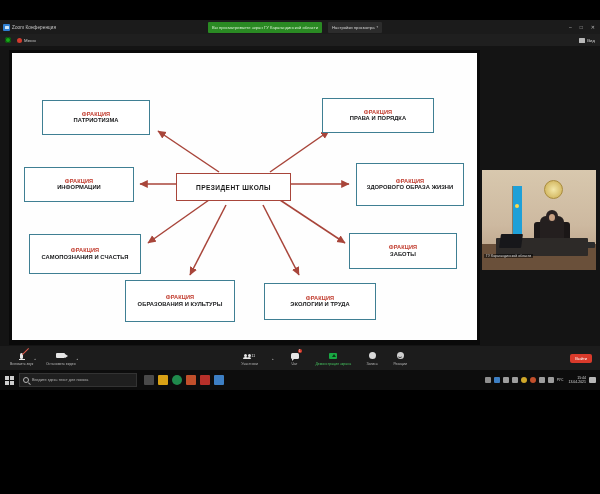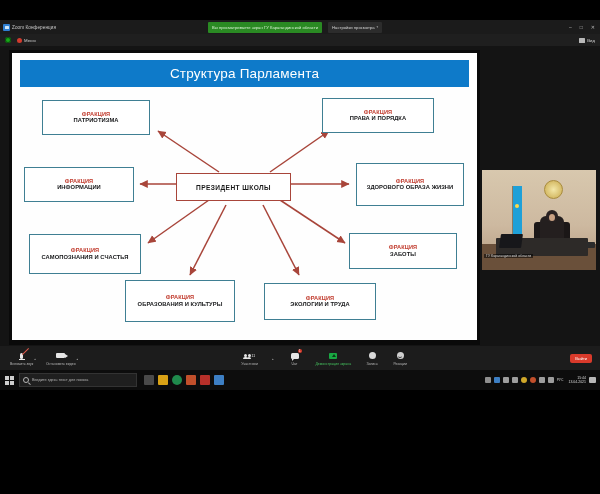--- a/index.html
+++ b/index.html
@@ -167,23 +167,20 @@
       </div>
       <div class="subbar-right">
         <div class="sq-ico"></div>
         <div class="subbar-lbl">Вид</div>
       </div>
     </div>
 
     <div id="share">
       <div class="slide">
 
-        <div class="slide-title">
-          <span>Структура Парламента</span>
-        </div>
 
         <svg id="arrows" viewBox="0 0 465 287">
           <defs>
             <marker id="ah" markerWidth="7" markerHeight="7" refX="5.2" refY="2.6" orient="auto">
               <path d="M0,0 L5.6,2.6 L0,5.2 z" fill="#a8453a"></path>
             </marker>
           </defs>
           <g stroke="#a8453a" stroke-width="1.5" fill="none" marker-end="url(#ah)">
             <line x1="207" y1="119" x2="146" y2="78"></line>
             <line x1="258" y1="119" x2="317" y2="78"></line>

